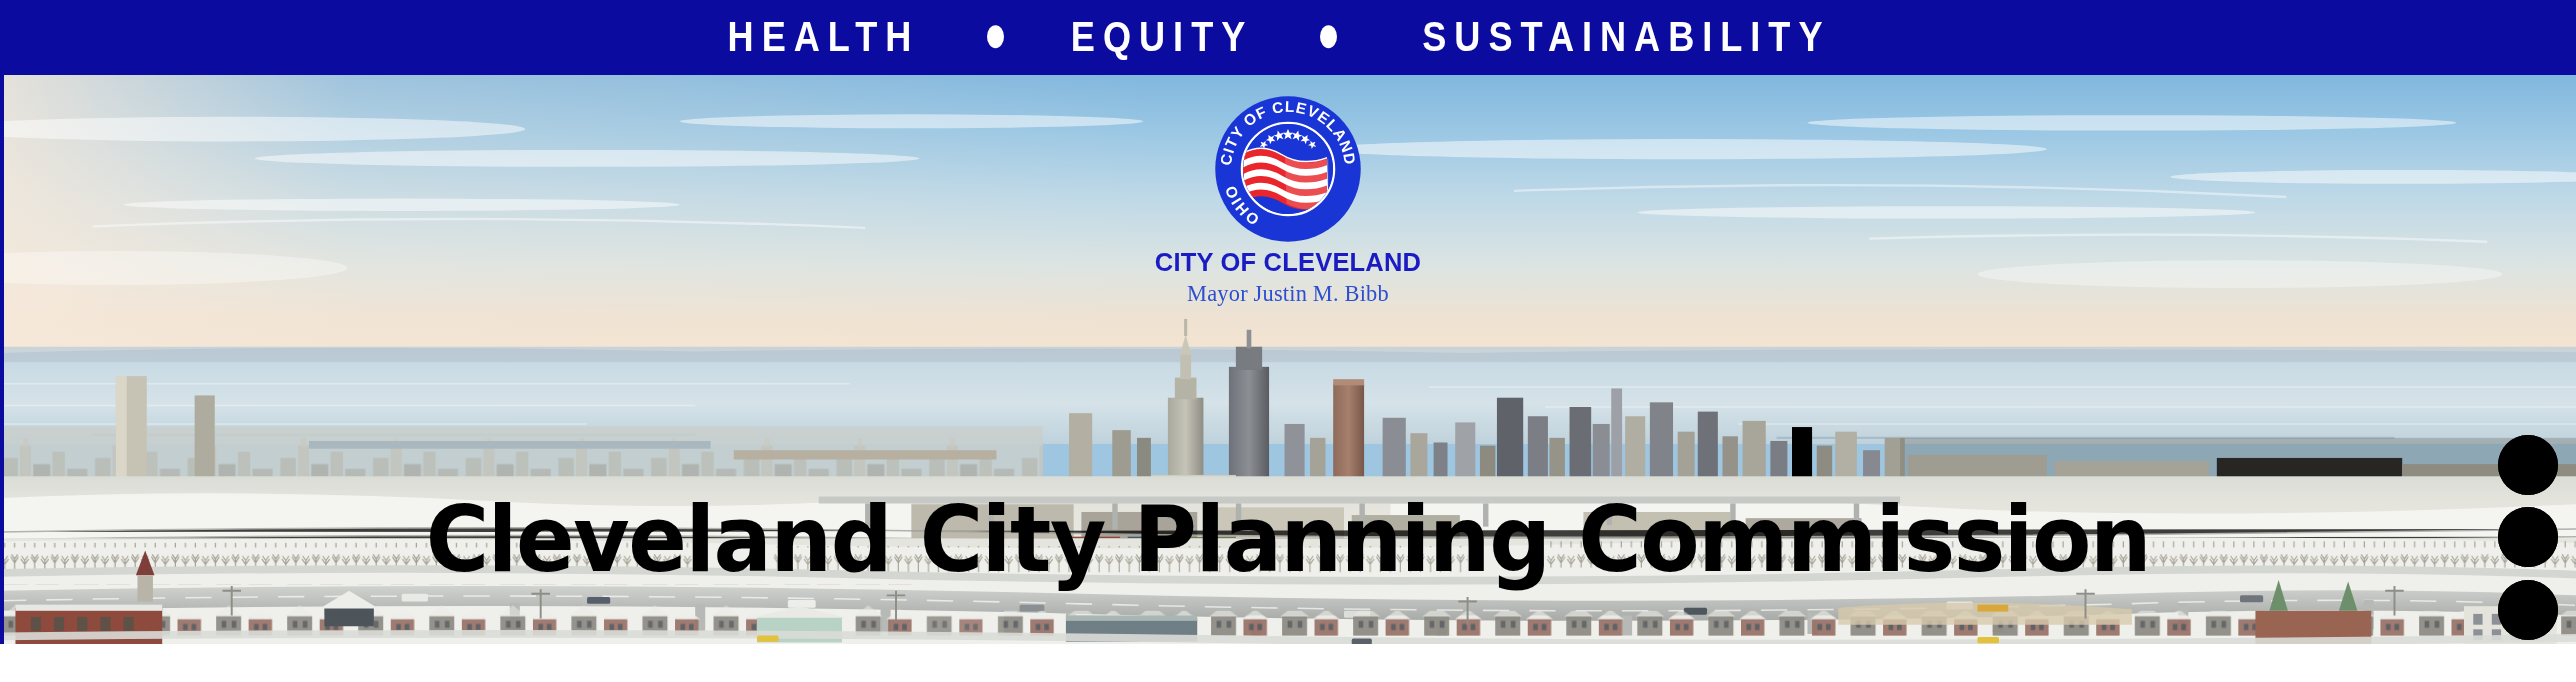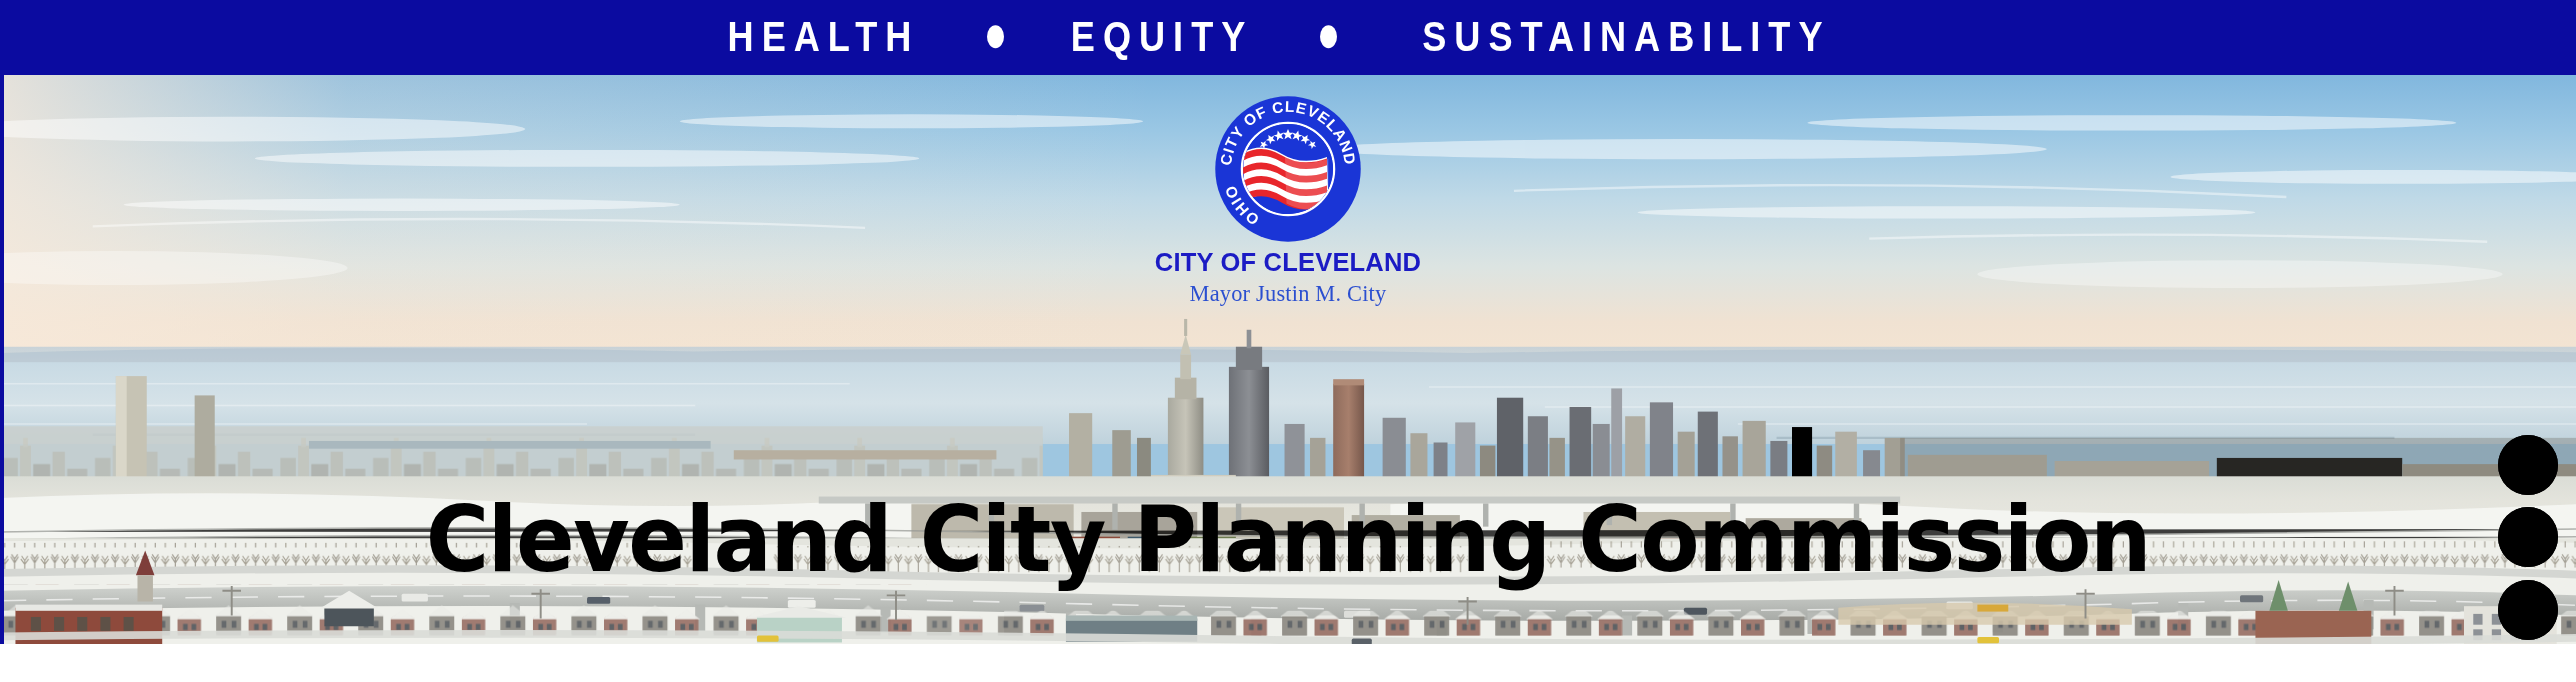--- a/index.html
+++ b/index.html
@@ -568,21 +568,21 @@
           <path d="M40 98 Q66 84 92 100 Q118 116 152 104 L152 113 Q118 125 92 109 Q66 93 40 107 Z" fill="#E8262B"></path>
           <path d="M40 116 Q66 102 92 118 Q118 134 152 122 L152 131 Q118 143 92 127 Q66 111 40 125 Z" fill="#E8262B"></path>
           <path d="M40 134 Q66 120 92 136 Q118 152 152 140 L152 149 Q118 161 92 145 Q66 129 40 143 Z" fill="#E8262B"></path>
 
           <path d="M96 84 Q124 98 154 86 L154 150 Q124 160 98 146 Z" fill="#FFFFFF" opacity="0.18"></path>
         </g>
       </svg>
     </div>
     <div id="seal-caption">
       <span id="org-name">CITY OF CLEVELAND</span>
-      <span id="mayor-name">Mayor Justin M. City</span>
+      <span id="mayor-name">Mayor Justin M. Bibb</span>
     </div>
   </div>
 
   <h1 id="hero-title">Cleveland City Planning Commission</h1>
 
   <div id="social-rail">
 
     <a class="social-icon" href="#">
       <svg viewBox="0 0 78 78" xmlns="http://www.w3.org/2000/svg">
         <defs>

